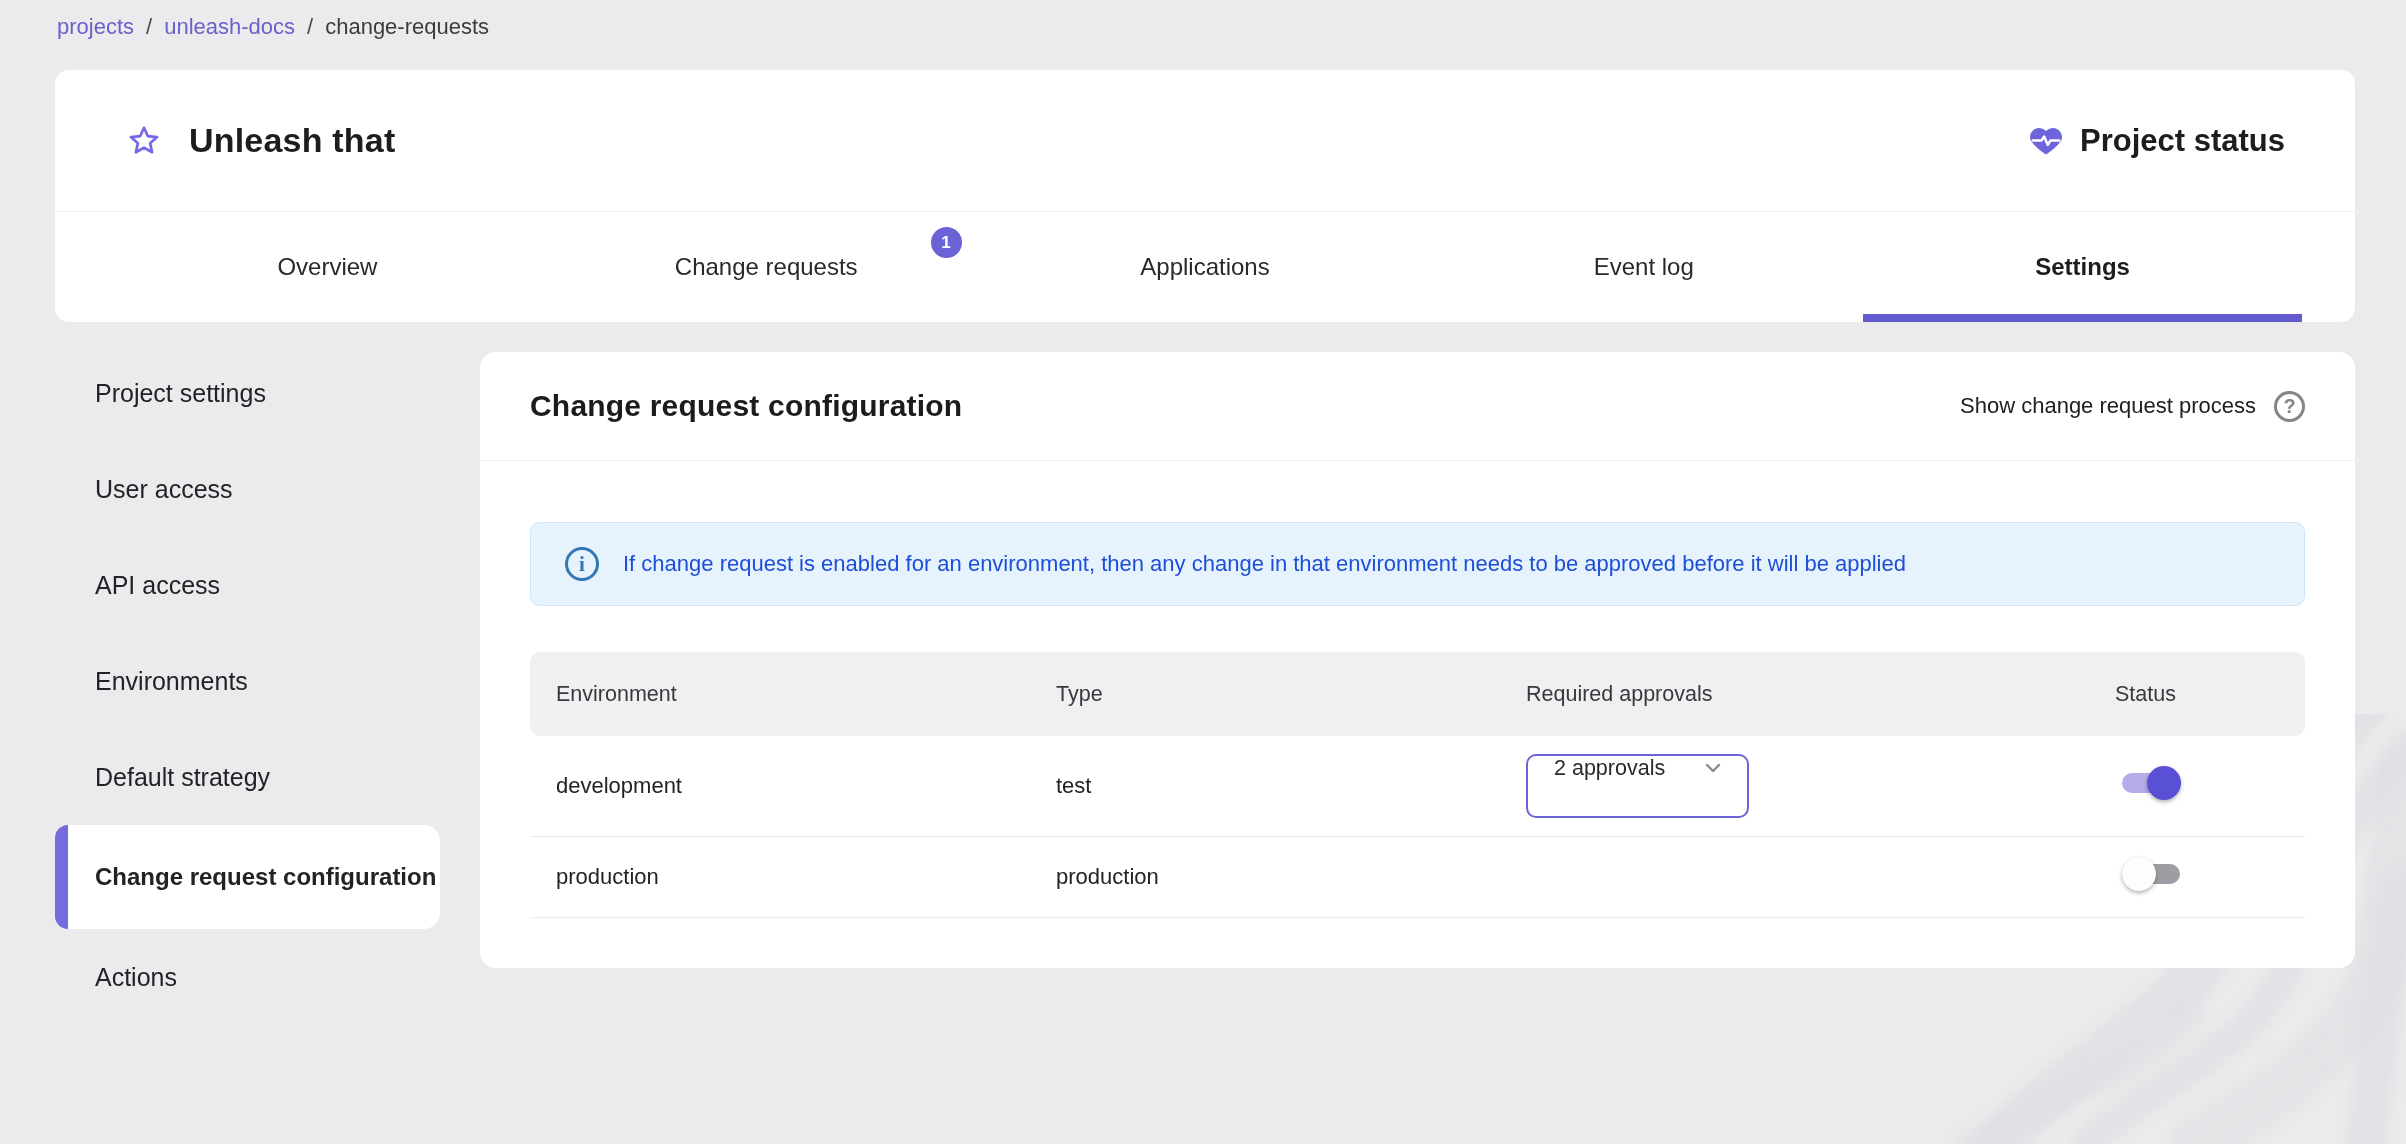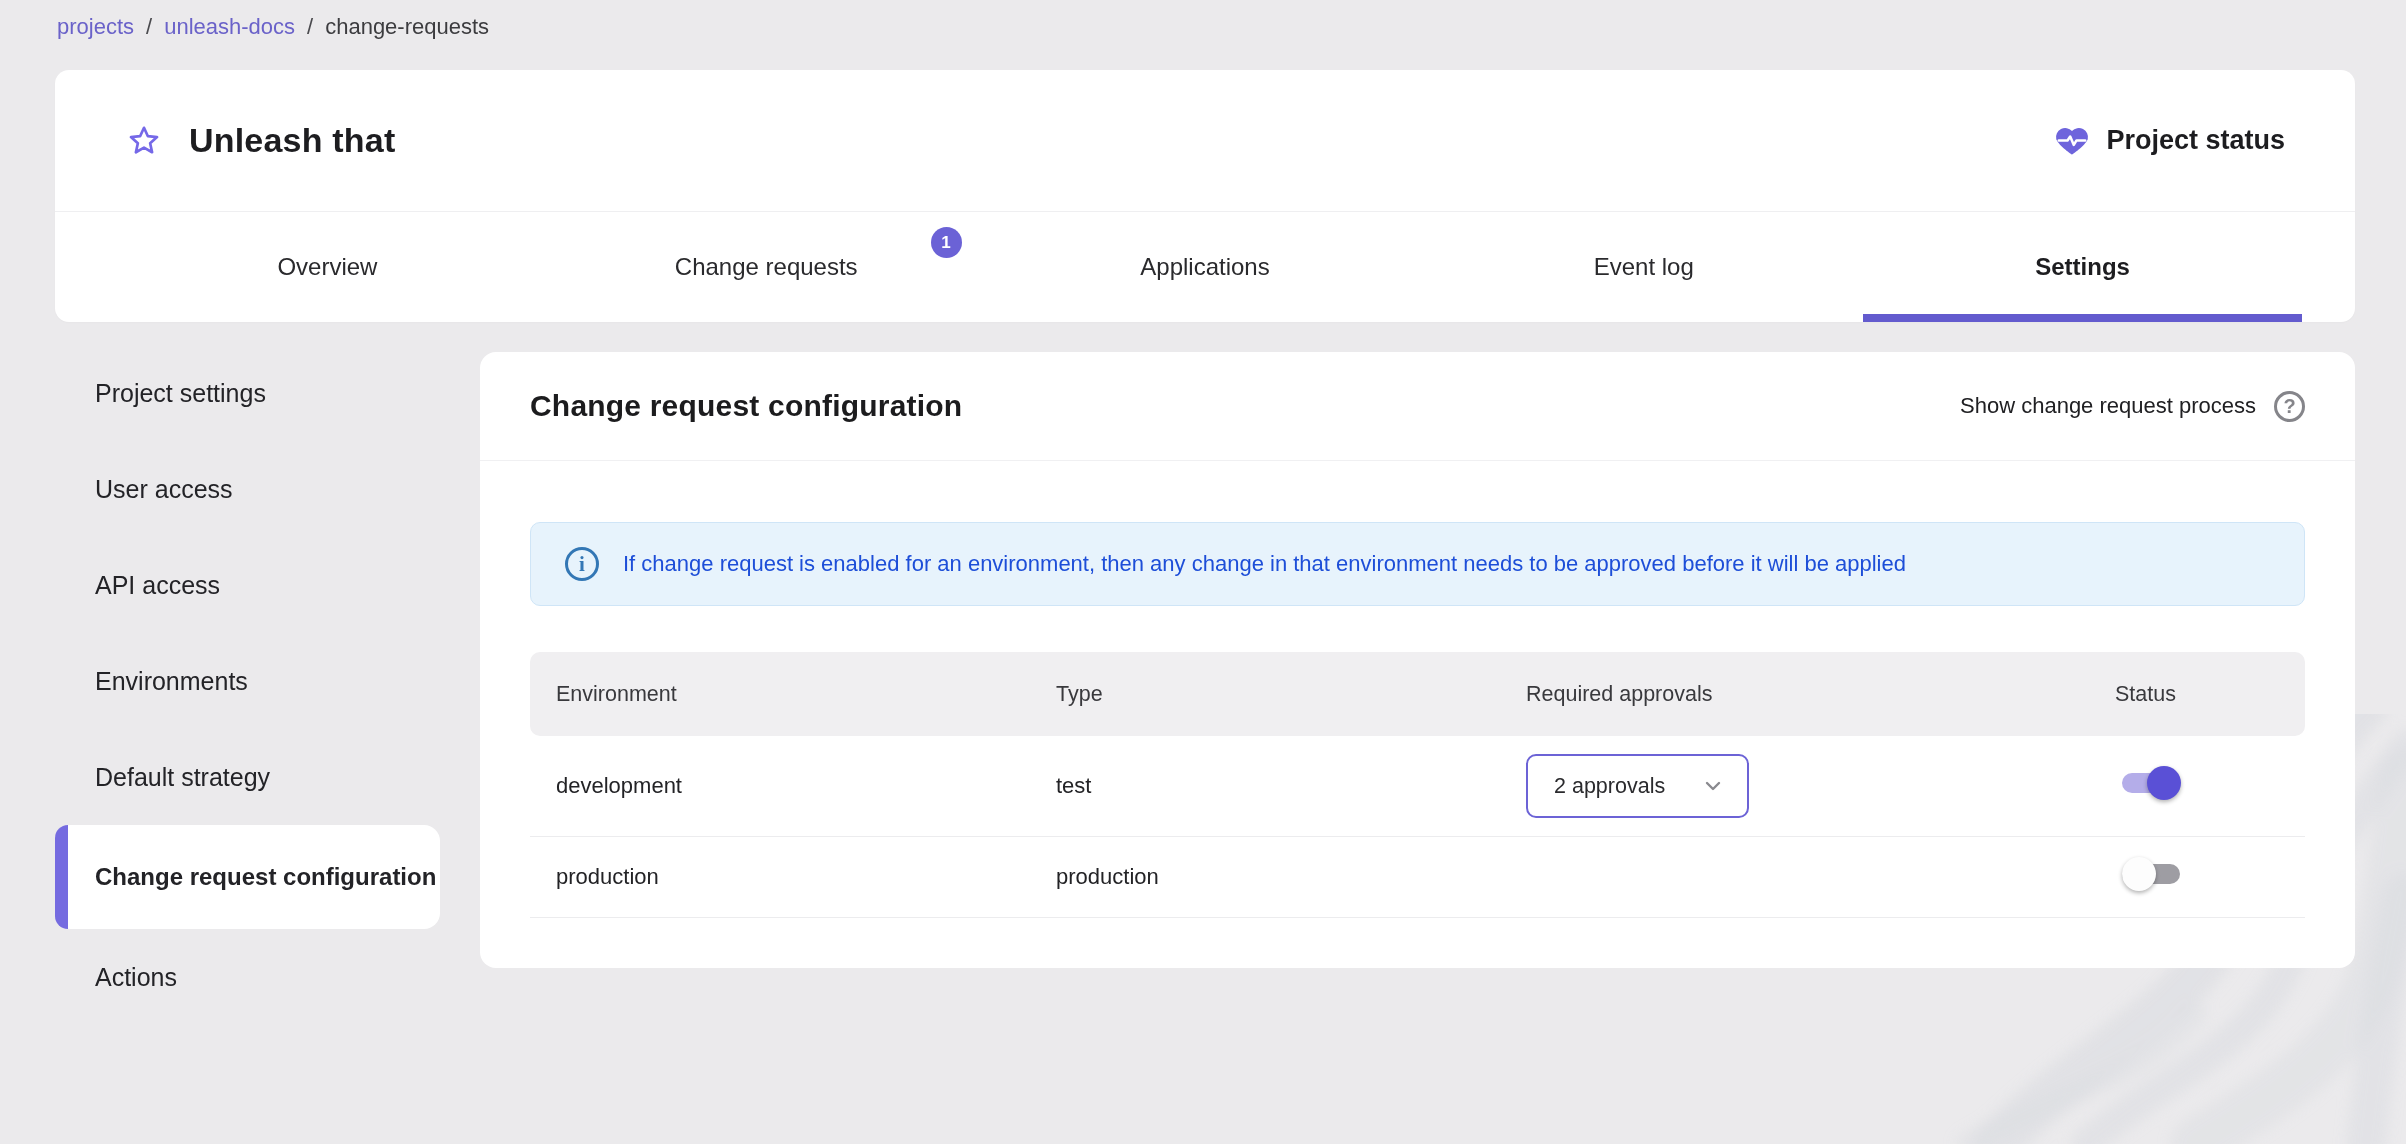--- a/index.html
+++ b/index.html
@@ -14,21 +14,21 @@
   .breadcrumb a{color:#6a62c9;text-decoration:none;cursor:pointer;}
   .breadcrumb .sep{color:#4a4a4e;}
 
   
   .header-card{position:absolute;left:55px;top:70px;width:2300px;background:#fff;border-radius:14px;z-index:1;box-shadow:0 1px 2px rgba(0,0,0,.02);}
   .header-row{height:141px;display:flex;align-items:center;padding:0 70px;}
   .star-btn{width:38px;height:38px;display:flex;align-items:center;justify-content:center;cursor:pointer;flex:0 0 auto;}
   .project-title{font-size:34px;font-weight:700;color:#1d1d20;margin-left:26px;letter-spacing:.2px;}
   .header-spacer{flex:1;}
   .status-widget{display:flex;align-items:center;gap:15px;cursor:pointer;}
-  .status-label{font-size:27px;font-weight:700;color:#1d1d20;}
+  .status-label{font-size:31px;font-weight:700;color:#1d1d20;}
 
   .header-divider{border-top:1px solid #efeff1;}
 
   
   .tabs{display:flex;height:110px;margin:0 53px;}
   .tab{flex:1;display:flex;align-items:center;justify-content:center;font-size:24px;color:#2a2a2d;position:relative;cursor:pointer;}
   .tab .label-wrap{position:relative;display:inline-block;}
   .tab.active{font-weight:700;color:#1d1d20;}
   .tab-indicator{position:absolute;left:0;right:0;bottom:0;height:8px;background:#635bce;}
   .badge{position:absolute;top:-26px;right:-104px;width:31px;height:31px;border-radius:50%;background:#6b62d6;color:#fff;font-size:17px;font-weight:700;display:flex;align-items:center;justify-content:center;}
@@ -55,21 +55,21 @@
 
   
   .table{margin:46px 50px 0;}
   .tr{display:grid;grid-template-columns:500px 470px 615px 1fr;align-items:center;}
   .thead{height:84px;background:#f0eff1;border-radius:10px;font-size:21.5px;color:#39393d;}
   .th,.td{padding-left:26px;}
   .td-status,.th-status{padding-left:0;}
   .row{height:100px;border-bottom:1px solid #ececee;font-size:22px;color:#232326;}
   .row.short{height:80px;}
 
-  .select{display:inline-flex;align-items:center;height:64px;padding:0 22px 0 26px;border:2.5px solid #6c63d6;border-radius:10px;background:#fff;font-size:21.5px;color:#2a2a2d;gap:36px;cursor:pointer;box-sizing:border-box;}
+  .select{display:inline-flex;height:64px;padding:0 22px 0 26px;border:2.5px solid #6c63d6;border-radius:10px;background:#fff;font-size:21.5px;color:#2a2a2d;gap:36px;cursor:pointer;box-sizing:border-box;}
 
   
   .switch{position:relative;width:60px;height:34px;margin-left:7px;cursor:pointer;display:inline-block;}
   .switch .track{position:absolute;left:0;top:7px;width:58px;height:20px;border-radius:11px;}
   .switch .thumb{position:absolute;top:0;width:34px;height:34px;border-radius:50%;box-shadow:0 2px 4px rgba(0,0,0,.3);}
   .switch.on .track{background:#b4ade9;}
   .switch.on .thumb{left:25px;background:#5a50d6;}
   .switch.off .track{background:#9e9da3;}
   .switch.off .thumb{left:0;background:#fdfdfd;}
 </style>

